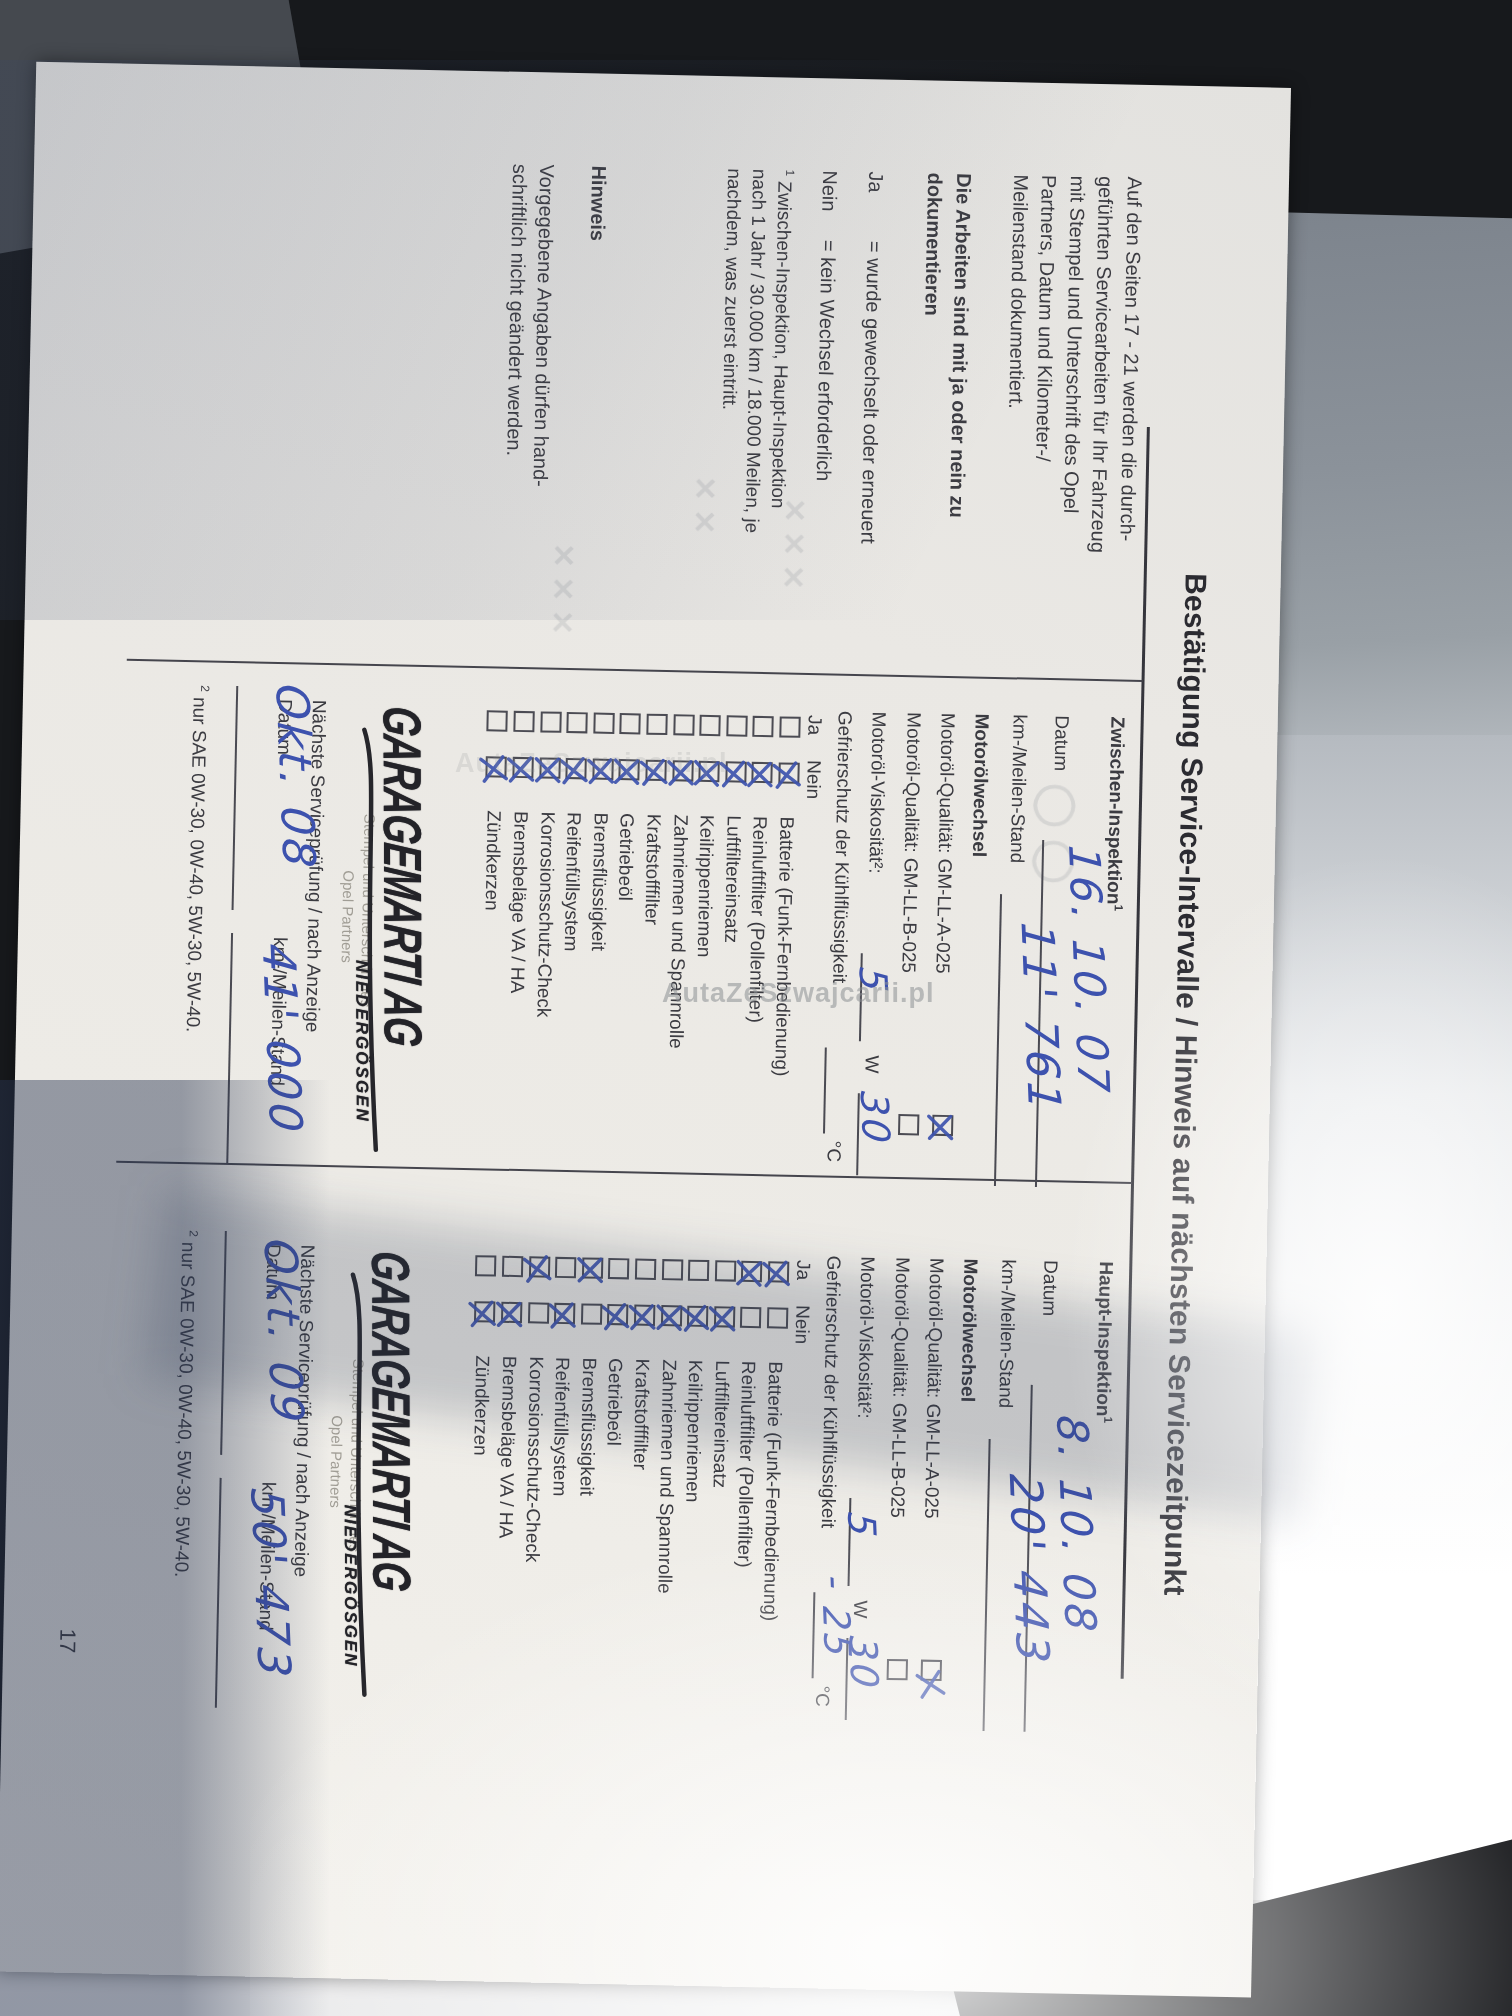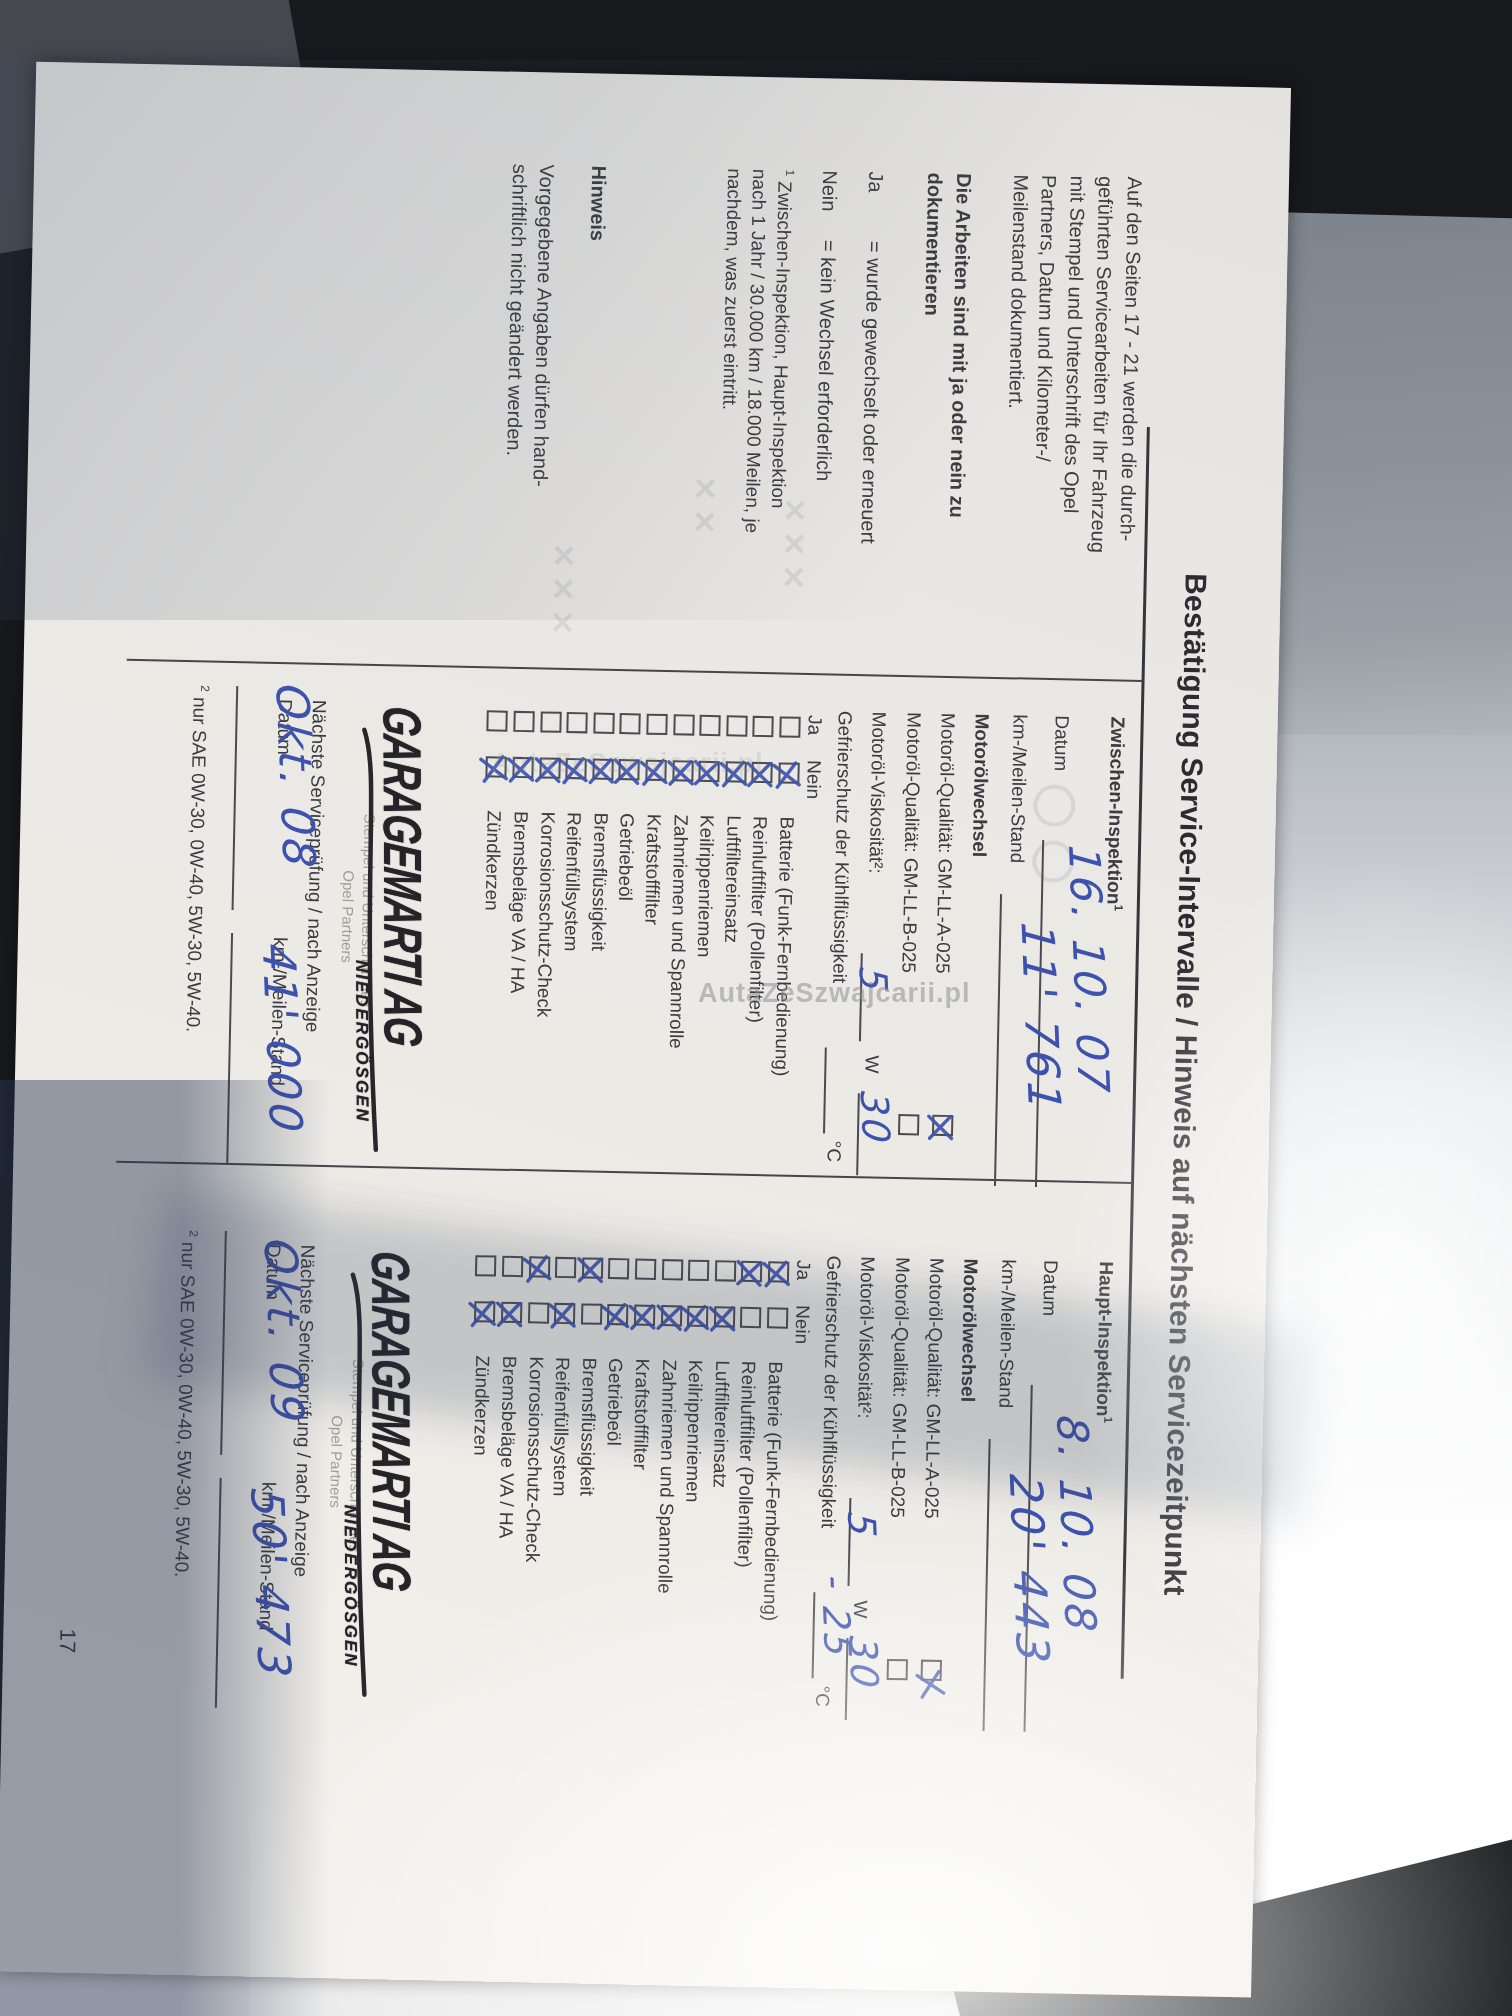--- a/index.html
+++ b/index.html
@@ -79,21 +79,21 @@
   .hw-bkm{left:265px;top:968px;font-size:45px;}
   
   .ghost{position:absolute;color:rgba(105,110,122,.16);font-size:30px;font-weight:bold;filter:blur(.6px);}
   
   .ov{position:absolute;pointer-events:none;}
   .shade-tl{left:0;top:60px;width:1290px;height:560px;background:linear-gradient(115deg,rgba(58,72,102,.20) 0%,rgba(58,72,102,.10) 45%,rgba(58,72,102,0) 75%);}
   .shade-left{left:0;top:1080px;width:330px;height:940px;background:linear-gradient(to right,rgba(40,52,80,.45) 55%,rgba(40,52,80,0) 100%);}
   .shade-diag{left:150px;top:1260px;width:1160px;height:190px;background:rgba(45,58,88,.22);filter:blur(22px);transform:rotate(7deg);}
   .glare1{left:1060px;top:850px;width:460px;height:900px;background:radial-gradient(ellipse at 70% 50%,rgba(255,255,255,.85) 0%,rgba(255,255,255,0) 70%);}
   .glare2{left:250px;top:1550px;width:1300px;height:500px;background:radial-gradient(ellipse at 50% 80%,rgba(255,255,255,.9) 0%,rgba(255,255,255,0) 75%);}
-  .watermark{position:absolute;font-size:27px;color:rgba(140,143,148,.55);letter-spacing:1px;font-weight:bold;margin-left:36px;}
+  .watermark{position:absolute;font-size:27px;color:rgba(140,143,148,.55);letter-spacing:1px;font-weight:bold;}
   .wm2{opacity:.35;}
 </style>
 </head>
 <body>
 
 <div class="photo">
 
   <div class="bg bg-tl-gray"></div>
   <div class="bg bg-right-gray"></div>
   <div class="bg bg-right-light"></div>

